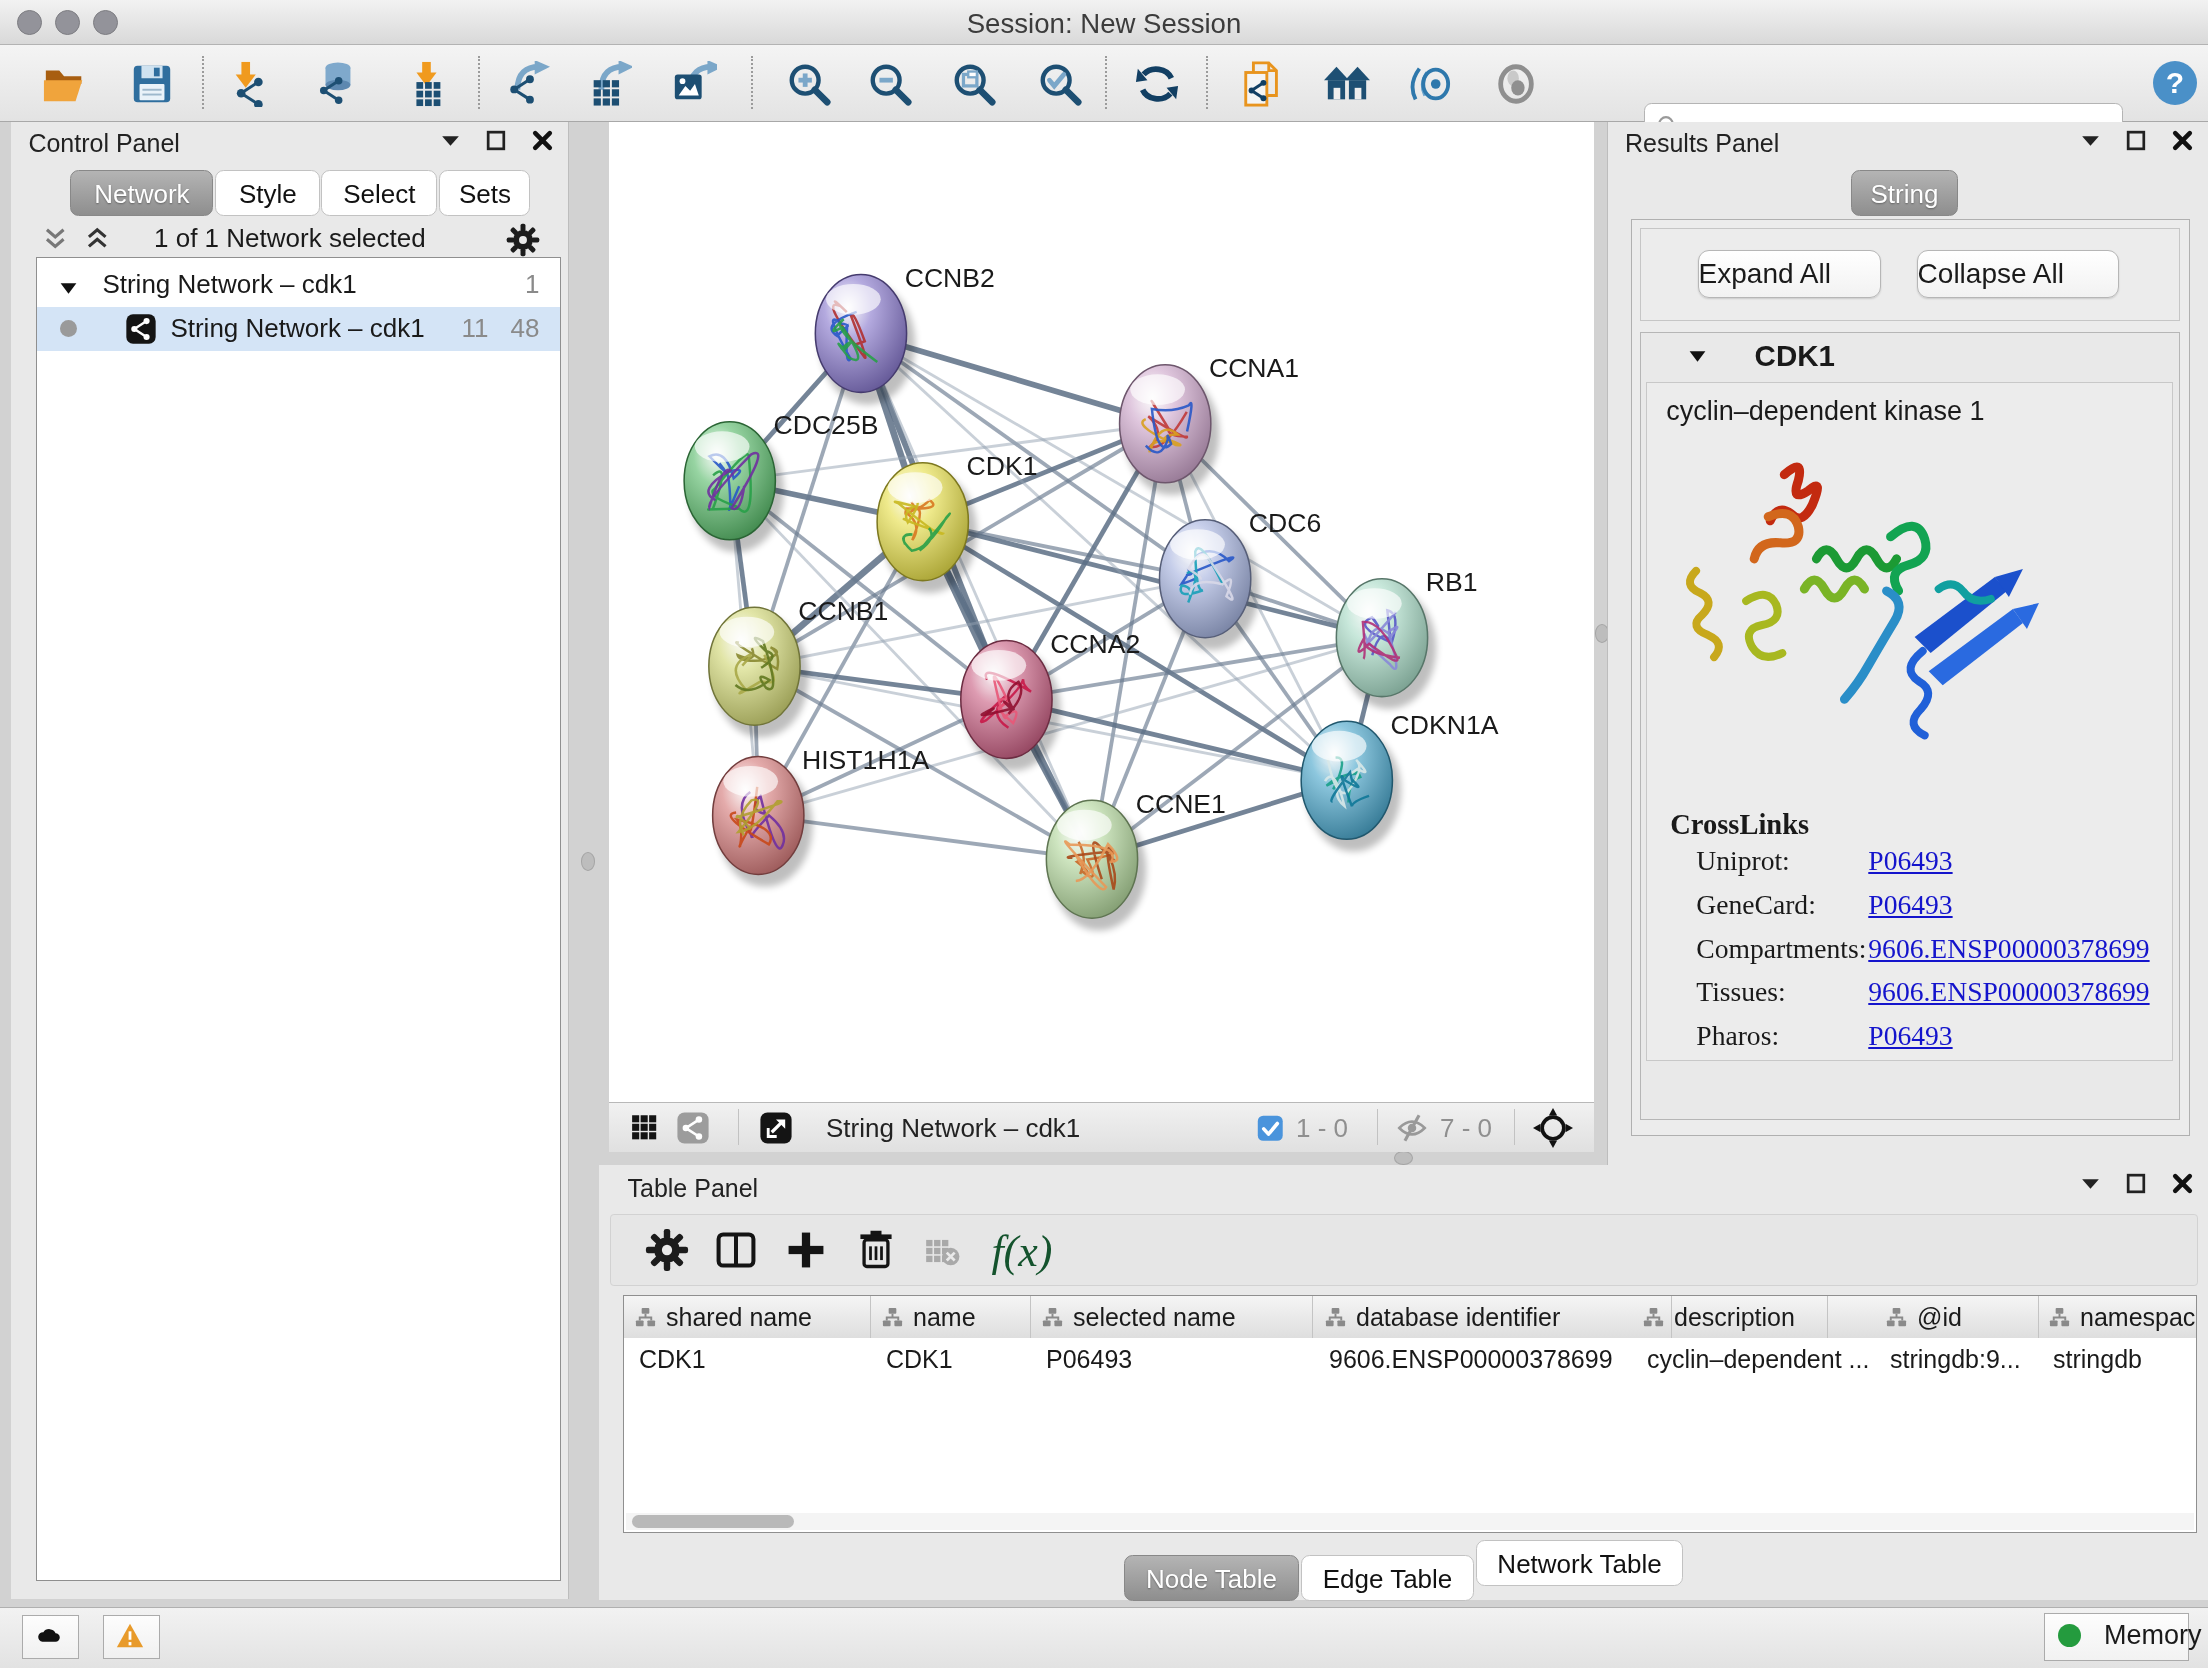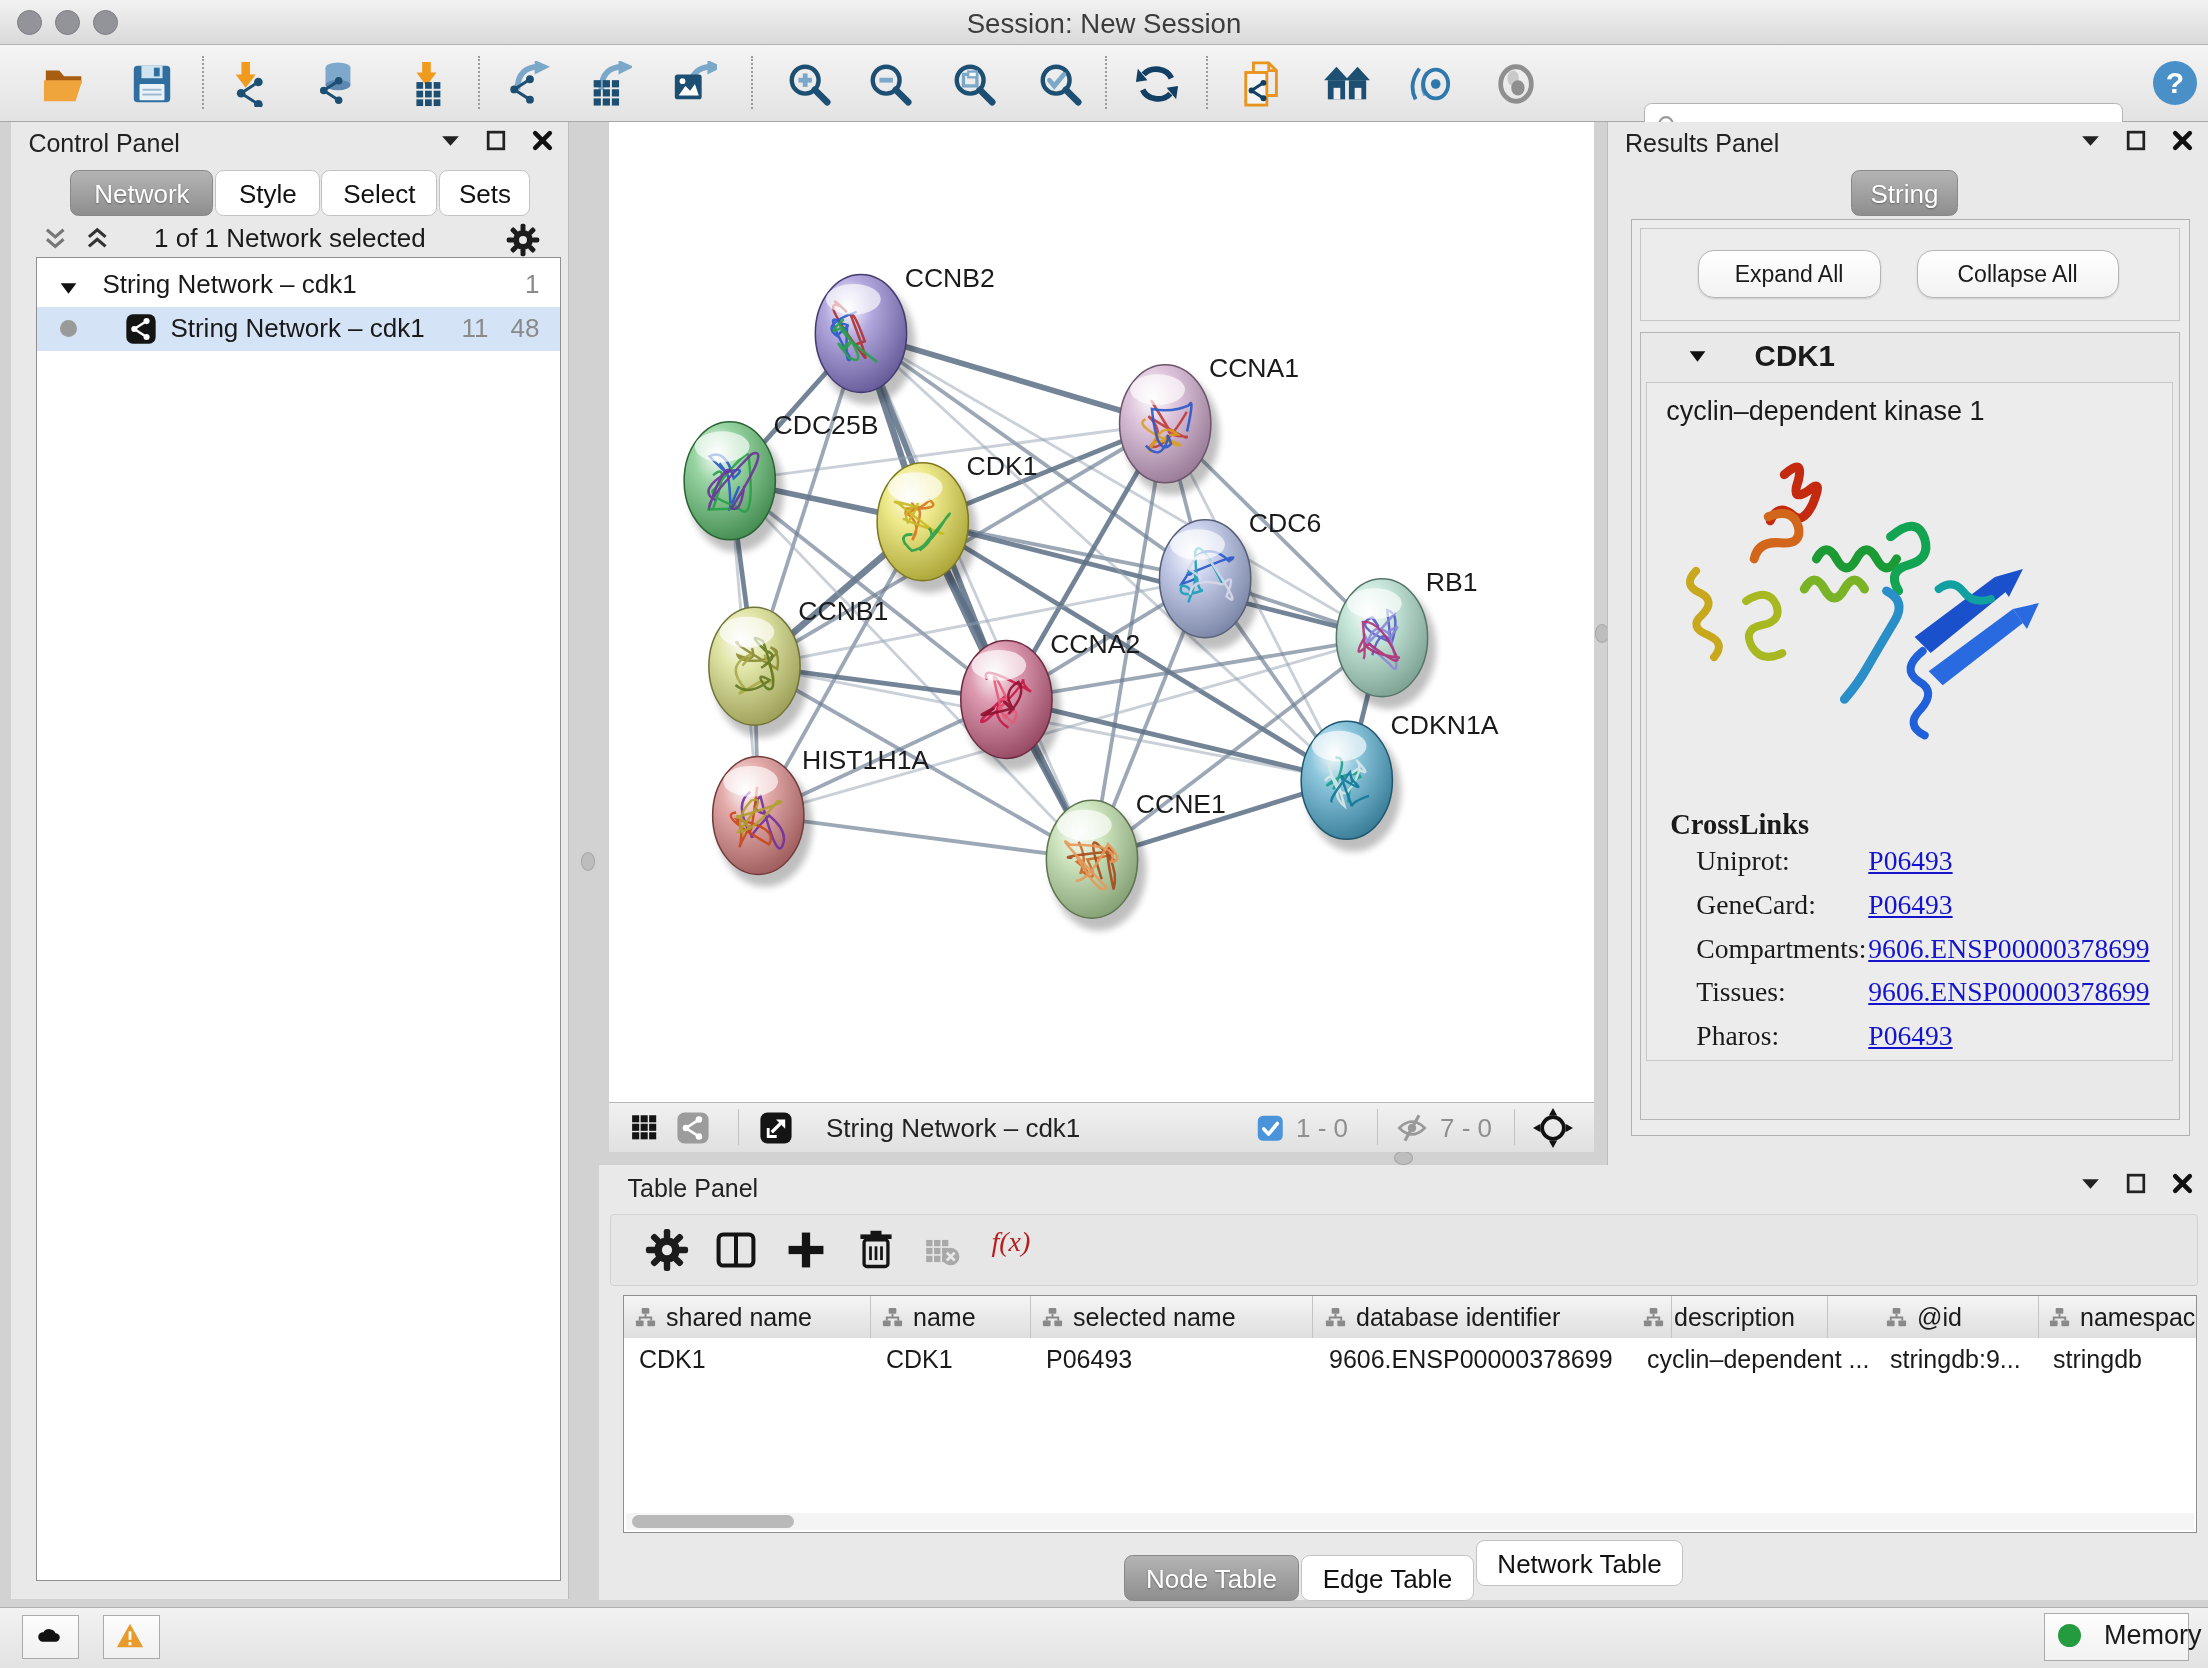--- a/index.html
+++ b/index.html
@@ -56,42 +56,42 @@
   .nb-sep{position:absolute;top:5.7px;height:36px;border-left:1px solid #c2c2c2;}
   .nb-text{position:absolute;top:9.5px;font-size:26px;color:#222;}
   .nb-count{position:absolute;top:9.5px;font-size:26px;color:#8f8f8f;}
   
   .results-panel{position:absolute;left:1607px;top:122px;width:601px;height:1296px;background:#e9e9e9;
     border-left:1px solid #bdbdbd;box-sizing:border-box;}
   .rp-box{position:absolute;left:23px;top:97px;width:557px;height:915px;background:#ececec;
     border:1.9px solid #b0b0b0;}
   .rp-btnbox{position:absolute;left:7.6px;top:7.6px;width:538px;height:91px;border:1px solid #c6c6c6;background:#ececec;}
   .btn{position:absolute;background:linear-gradient(#ffffff,#f2f2f2);border:1px solid #b6b6b6;
-    border-radius:16px;font-size:23px;text-align:center;box-sizing:border-box;box-shadow:0 1px 1.9px rgba(0,0,0,.15);}
+    border-radius:11px;font-size:28px;box-sizing:border-box;box-shadow:0 1px 1.9px rgba(0,0,0,.15);}
   .entry{position:absolute;left:7.6px;top:112px;width:538px;height:786px;border:1px solid #b6b6b6;background:#e9e9e9;}
   .entry-head{position:absolute;left:0;top:0;width:100%;height:48px;}
   .entry-head .gene{position:absolute;left:114px;top:5.7px;font-size:29.5px;font-weight:bold;}
   .entry-body{position:absolute;left:5.7px;top:49px;width:525px;height:677px;border:1px solid #c8c8c8;background:#ececec;}
   .gene-desc{position:absolute;left:19px;top:13.3px;font-size:27px;}
   .xl-title{position:absolute;left:23px;font-size:28.5px;font-weight:bold;font-family:"Liberation Serif",serif;}
   .xl-row{position:absolute;left:0;width:100%;height:44px;font-family:"Liberation Serif",serif;font-size:27.6px;}
   .xl-row .xl-label{position:absolute;left:42px;margin-left:7px;}
   .xl-row a{position:absolute;left:221px;color:#1414cc;text-decoration:underline;}
   
   .split-dot{position:absolute;width:12.4px;height:17px;border-radius:50%;background:#bdbdbd;border:1px solid #a5a5a5;}
   .split-dot.h{width:17px;height:12.4px;}
   
   .table-panel{position:absolute;left:599px;top:1165px;width:1609px;height:435px;background:#e9e9e9;}
   .tp-head{position:absolute;left:0;top:3.8px;width:100%;height:40px;}
   .tp-head .panel-title{position:absolute;left:28.5px;top:4.8px;}
   .tp-toolbar{position:absolute;left:11.4px;top:49px;width:1586px;height:70px;background:#e6e6e6;
     border:1px solid #d2d2d2;border-radius:3.8px;}
   .tp-tool{position:absolute;top:13.3px;width:44px;height:44px;}
   .tp-tool svg{width:100%;height:100%;}
-  .fx{position:absolute;top:11.4px;font-size:28px;color:#b91c1c;font-family:"Liberation Serif",serif;font-style:italic;}
+  .fx{position:absolute;top:11.4px;font-size:44px;color:#14532d;font-family:"Liberation Serif",serif;font-style:italic;}
   .tbl{position:absolute;left:24px;top:130px;width:1574px;height:238px;background:#fff;
     border:1.9px solid #8f8f8f;box-sizing:border-box;overflow:hidden;}
   .thead{position:absolute;left:0;top:0;height:42px;width:1902px;
     background:linear-gradient(#f5f5f5,#dedede);border-bottom:1px solid #b8b8b8;}
   .th{position:absolute;top:0;height:42px;border-right:1px solid #c4c4c4;box-sizing:border-box;font-size:25px;}
   .th .th-label{position:absolute;left:42px;top:6.7px;white-space:nowrap;}
   .th svg{position:absolute;left:9.5px;top:9.5px;width:23px;height:23px;}
   .trow{position:absolute;left:0;top:42px;height:42px;width:1902px;background:#fff;}
   .td{position:absolute;top:0;height:42px;font-size:25px;box-sizing:border-box;overflow:hidden;}
   .td span{position:absolute;left:15px;top:6.7px;white-space:nowrap;}

